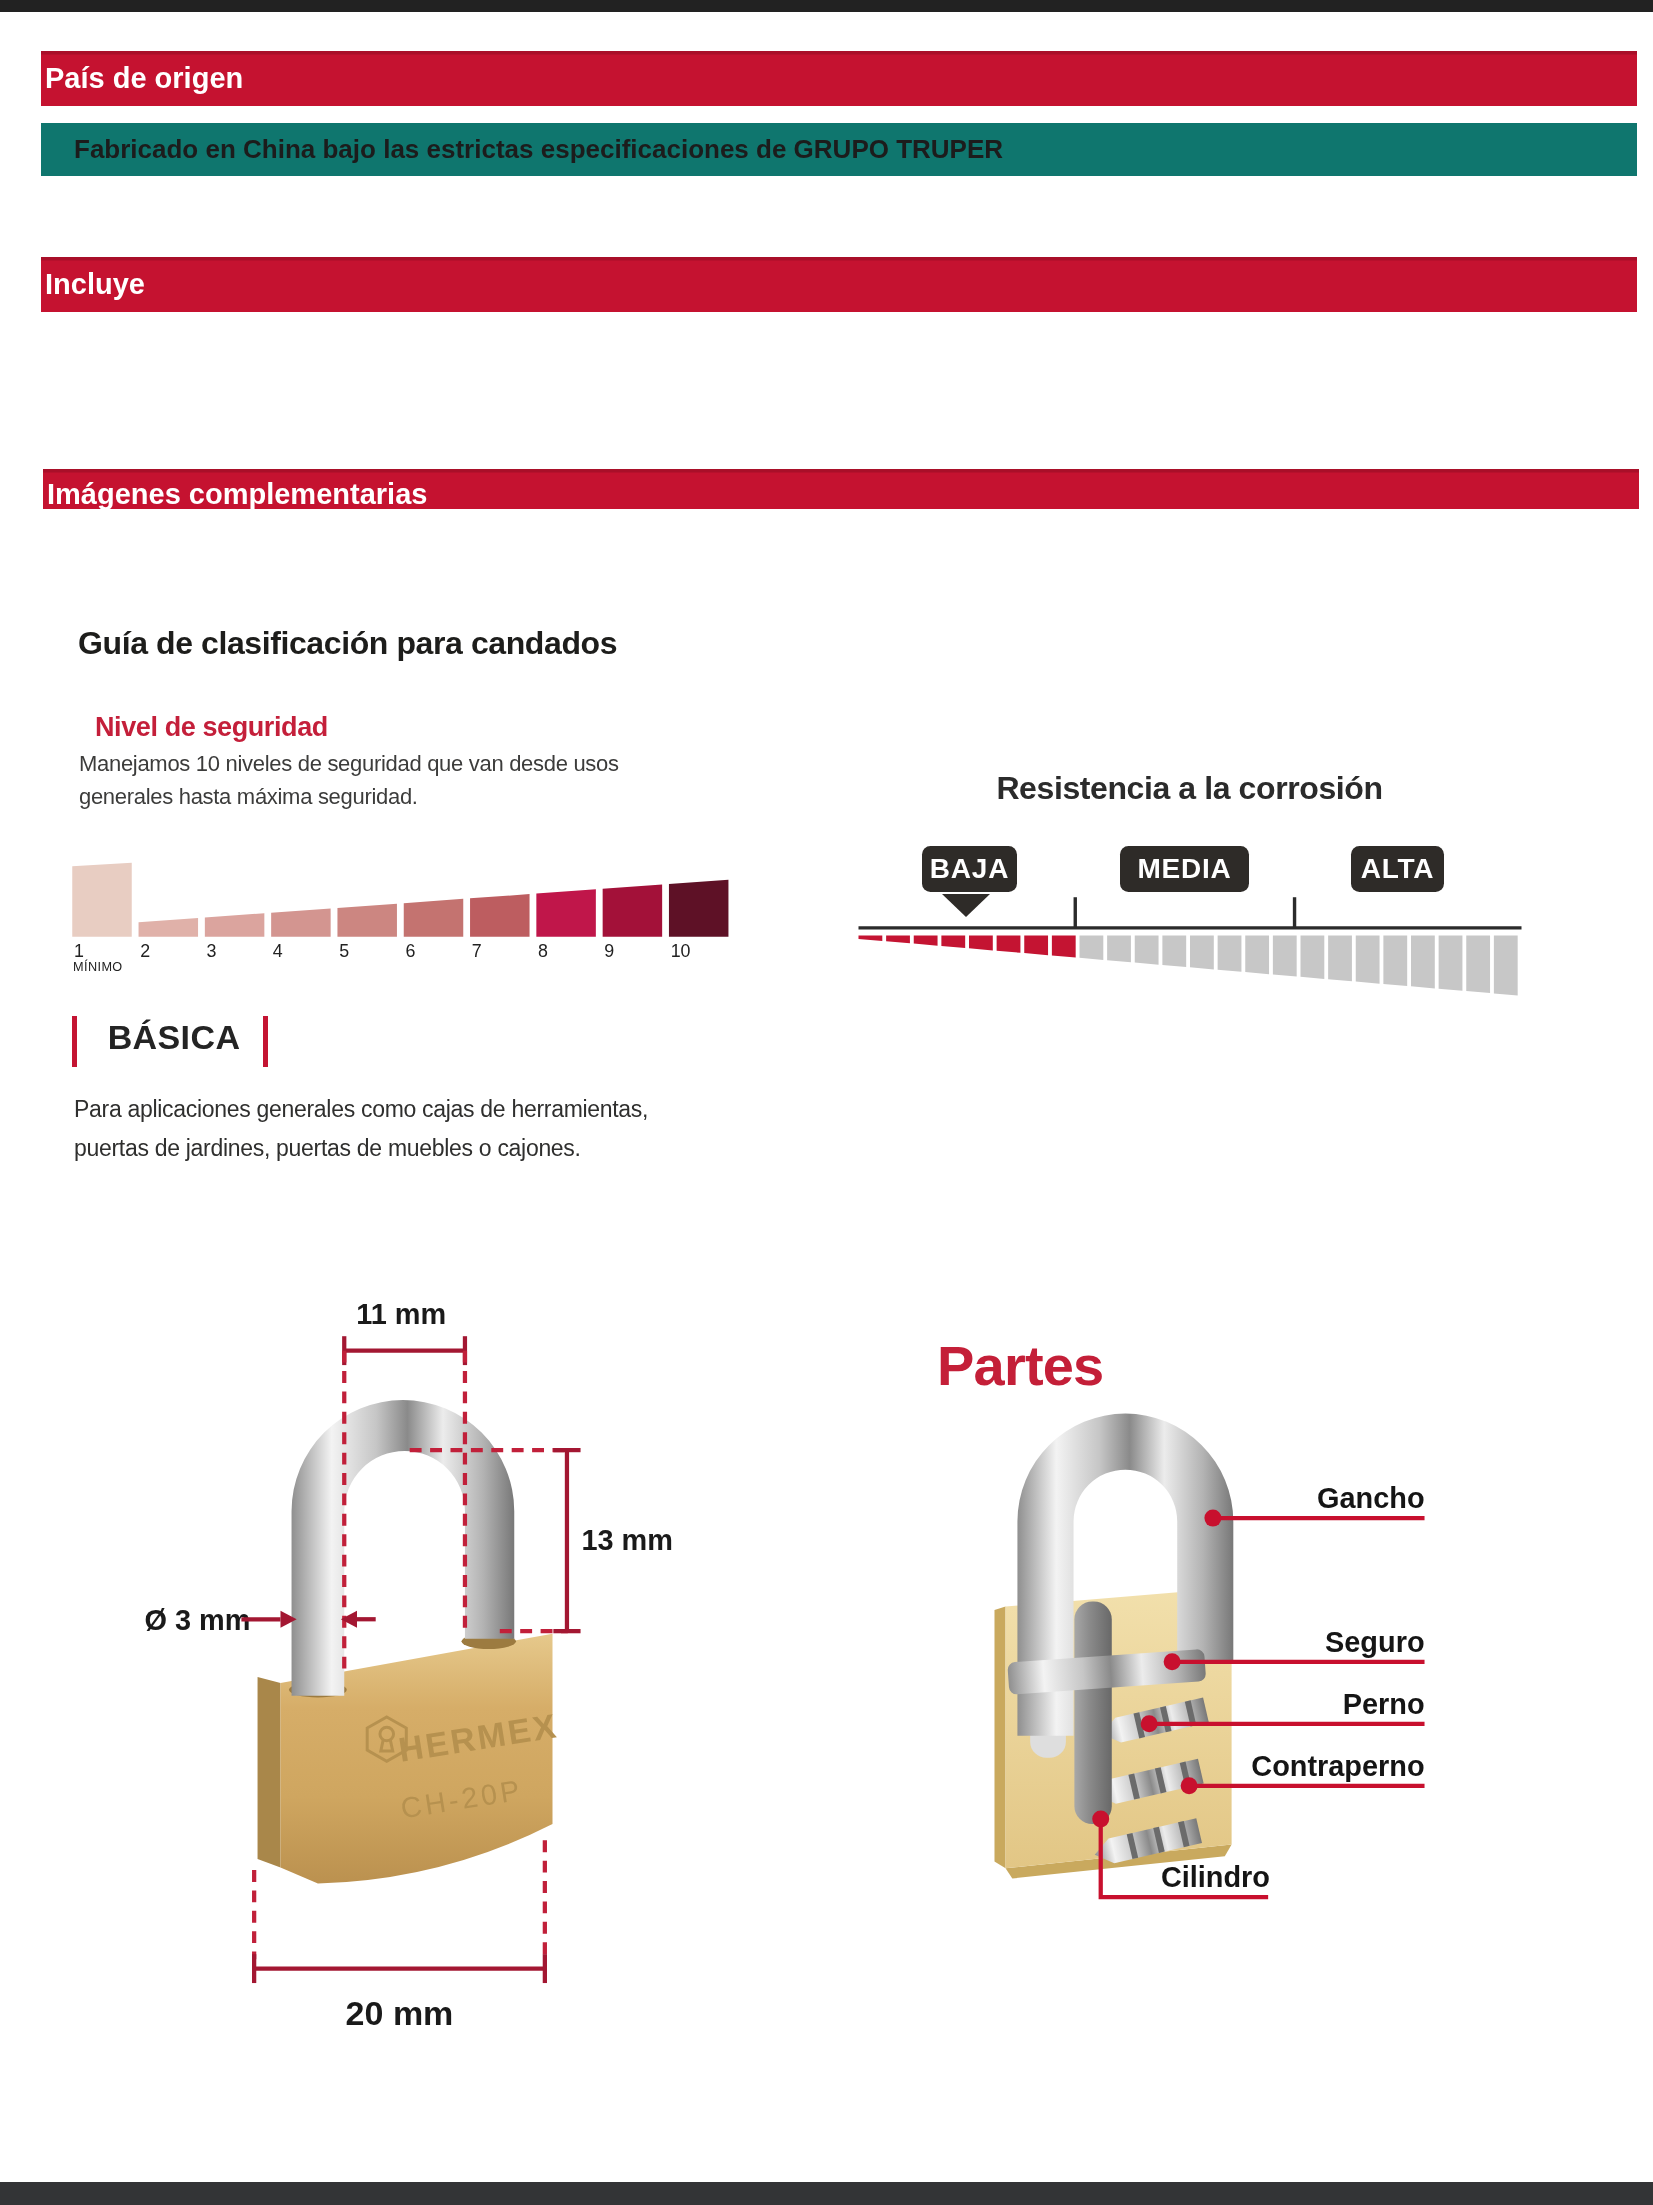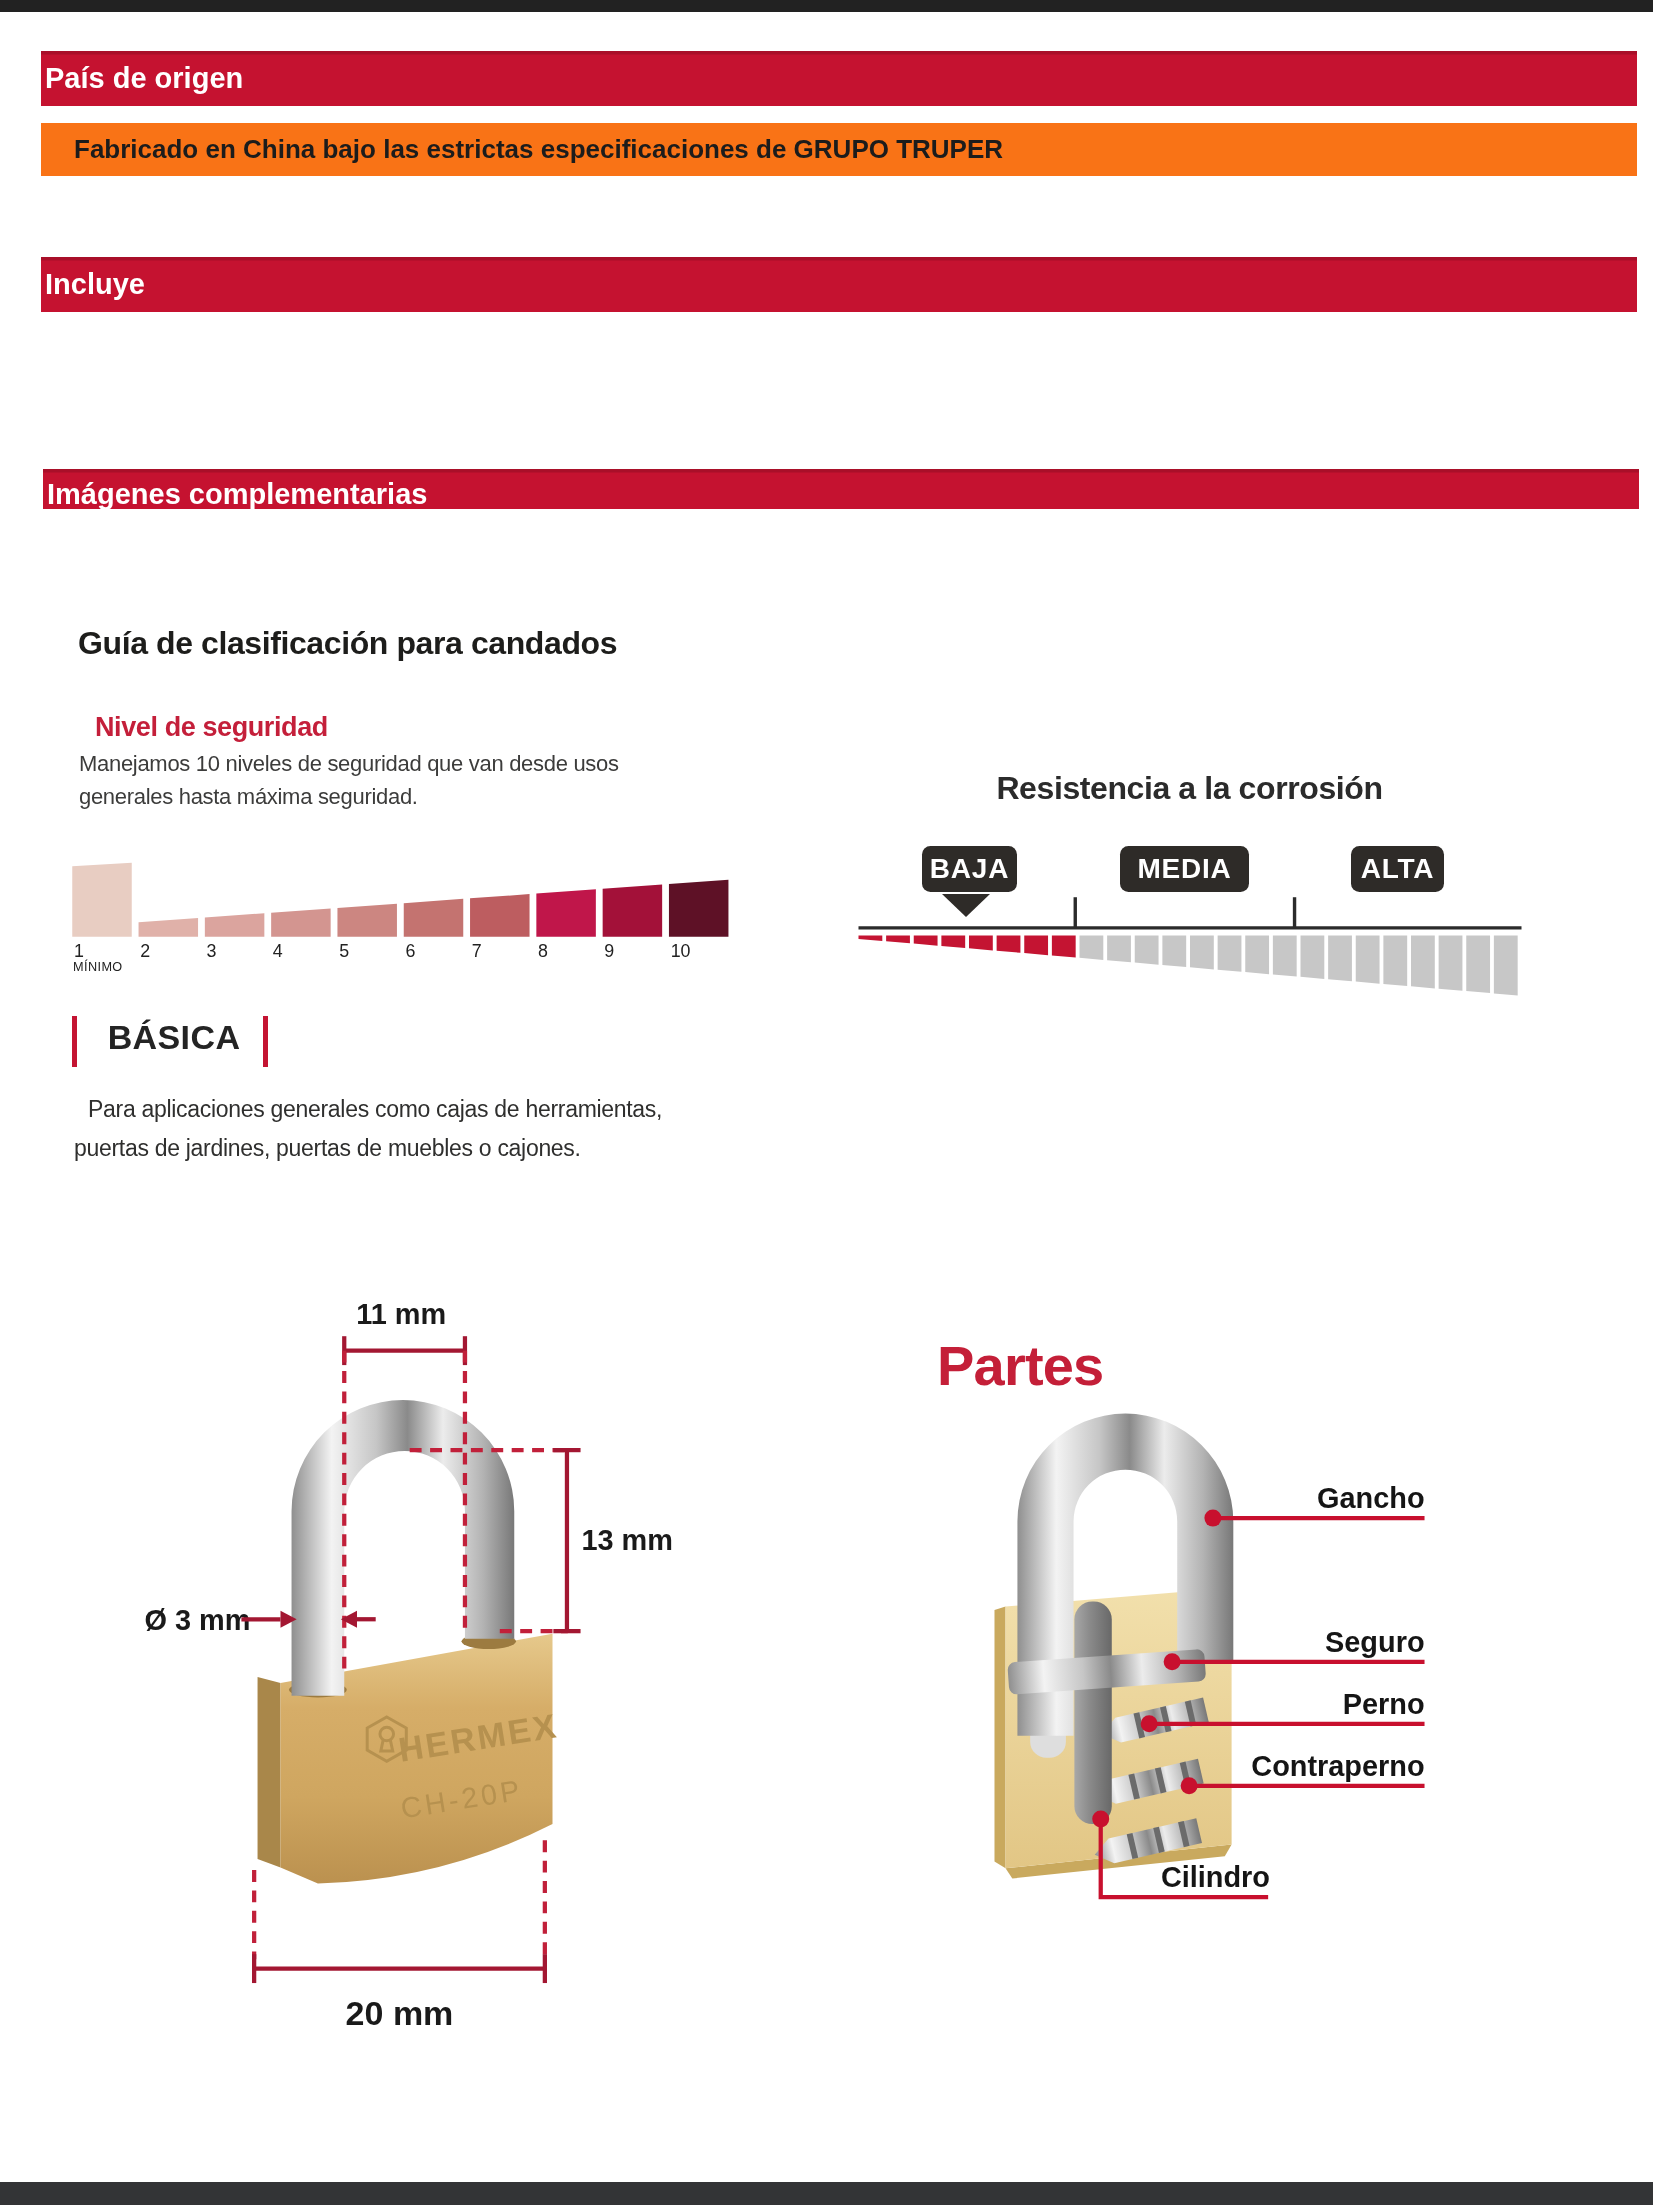--- a/index.html
+++ b/index.html
@@ -9,21 +9,21 @@
   }
   .abs{position:absolute;}
   .topbar{left:0;top:0;width:1654px;height:12px;background:#222222;}
   .bottombar{left:0;top:2182px;width:1654px;height:23px;background:#333436;}
   .sec-hdr{
     width:1596px;height:55px;background:#c51230;color:#ffffff;
     font-weight:bold;font-size:29px;line-height:55px;padding-left:4px;
     box-sizing:border-box;box-shadow:inset 0 3.4px 0 rgba(0,0,0,0.14);
   }
   .sec-body{
-    width:1596px;background:#f97316;color:#1c1c1c;box-sizing:border-box;padding-left:33px;
+    width:1596px;background:#0f766e;color:#1c1c1c;box-sizing:border-box;padding-left:33px;
   }
   .b1{height:53px;line-height:53px;font-weight:bold;font-size:26px;}
   .b2{height:47px;line-height:47px;font-size:25px;}
   .big-title{color:#1d1d1b;font-weight:bold;font-size:32px;letter-spacing:-0.4px;}
   .red-sub{color:#c41f3a;font-weight:bold;font-size:27px;letter-spacing:-0.4px;}
   .para{color:#3c3c3b;font-size:22px;letter-spacing:-0.3px;white-space:nowrap;}
   .para2{color:#2f2f2e;font-size:23px;letter-spacing:-0.3px;white-space:nowrap;}
   .minimo{color:#222;font-size:12.7px;letter-spacing:0.4px;}
   .basica-tick{width:5.1px;height:51px;background:#c41432;}
   .basica-label{left:85px;top:1018px;width:178px;text-align:center;
@@ -93,21 +93,21 @@
         <text x="633" y="1126" font-size="21" fill="#222">8</text>
         <text x="711" y="1126" font-size="21" fill="#222">9</text>
         <text x="789" y="1126" font-size="21" fill="#222">10</text>
       </g>
   </svg>
   <div class="abs minimo" style="left:73px;top:960px;">MÍNIMO</div>
 
   <div class="abs basica-tick" style="left:72px;top:1016px;"></div>
   <div class="abs basica-label">BÁSICA</div>
   <div class="abs basica-tick" style="left:263px;top:1016px;"></div>
-  <div class="abs para2" style="left:74px;top:1096px;margin-left:14px;">Para aplicaciones generales como cajas de herramientas,</div>
+  <div class="abs para2" style="left:74px;top:1096px;">Para aplicaciones generales como cajas de herramientas,</div>
   <div class="abs para2" style="left:74px;top:1135px;">puertas de jardines, puertas de muebles o cajones.</div>
 
   <div class="abs corr-title">Resistencia a la corrosión</div>
   <div class="abs badge" style="left:922px;width:95px;">
     <span>BAJA</span>
   </div>
   <div class="abs badge" style="left:1120px;width:129px;">
     <span>MEDIA</span>
   </div>
   <div class="abs badge" style="left:1351px;width:93px;">

